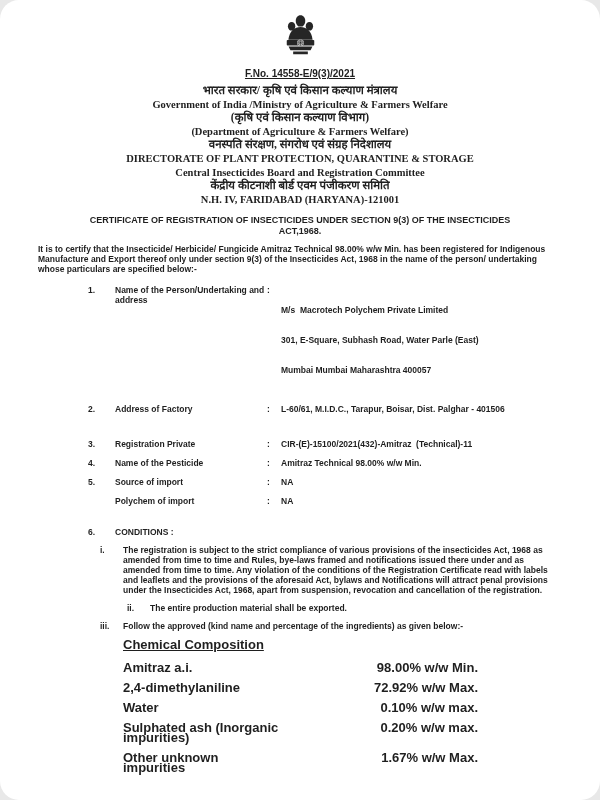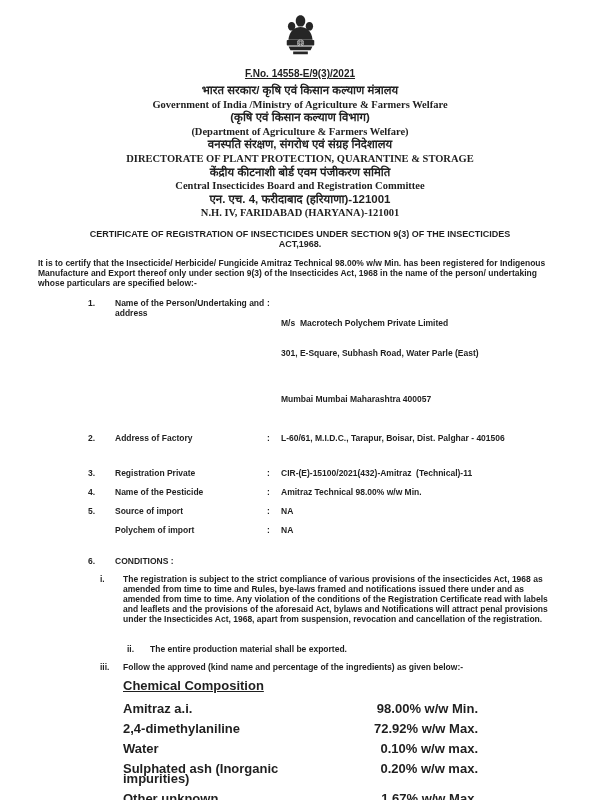--- a/index.html
+++ b/index.html
@@ -1,47 +1,47 @@
 <!DOCTYPE html>
 <html><head>
 <meta charset="utf-8">
 <style>
   html,body{margin:0;padding:0;background:#e8e8e8;}
   .page{
     width:600px;height:800px;margin:0 auto;background:#ffffff;
     color:#1f1f1f;font-family:"Liberation Sans",sans-serif;font-weight:700;
-    overflow:hidden;position:relative;box-sizing:border-box;
+    overflow:hidden;position:relative;box-sizing:border-box;border-radius:19px;
   }
   .emblem-wrap{padding-top:13px;text-align:center;}
   .fno{font-size:10px;margin-top:7px;text-align:center;}
   .fno span{text-decoration:underline;}
   .hdr{line-height:13.6px;text-align:center;}
-  .hdr-hi{font-size:11.5px;font-family:Liberation Sans, sans-serif;}
+  .hdr-hi{font-size:11.5px;font-family:Liberation Serif, serif;}
   .hdr-en{font-size:10.5px;font-family:"Liberation Serif",serif;}
   .cert-title{width:430px;margin:9px auto 0;font-size:9px;line-height:10.5px;text-align:center;}
   .subtitle{margin-top:9px;font-size:9px;text-align:center;}
   .subtitle span{text-decoration:underline;}
   .intro{margin:9px 38px 0 38px;font-size:8.5px;line-height:9.8px;}
   
   .plist{margin:10px 38px 0 88px;font-size:8.5px;line-height:10px;}
   .prow{display:flex;align-items:flex-start;margin-bottom:9px;}
   .p-no{width:27px;flex:none;}
   .p-label{width:152px;flex:none;}
   .p-sep{width:14px;flex:none;text-align:left;}
   .p-val{flex:1;white-space:pre-wrap;}
-  .p-val .gap-line{margin-top:16px;}
+  .p-val .gap-line{margin-top:0;}
   .sp12{height:12px;}
   .sp16{height:16px;}
   
   .cond-head{display:flex;margin:0 38px 0 88px;font-size:8.5px;line-height:10px;}
   .c-no{width:27px;flex:none;}
   .cond-item{display:flex;margin:8px 40px 0 100px;font-size:8.5px;line-height:10px;}
   .ci-no{width:23px;flex:none;}
   .ci-text{flex:1;}
-  .cond-item.big-gap{margin-top:20px;padding-left:27px;}
+  .cond-item.big-gap{margin-top:8px;padding-left:27px;}
   
   .chem{margin:9px 0 0 123px;width:355px;font-size:13px;line-height:10px;}
   .chem-title{text-decoration:underline;margin-bottom:13px;}
   .chem-row{display:flex;justify-content:space-between;margin-bottom:10px;}
   .chem-name{max-width:160px;}
   .chem-val{text-align:right;flex:none;}
 </style>
 </head>
 <body>
 
@@ -70,23 +70,22 @@
 
   <div class="fno"><span>F.No. 14558-E/9(3)/2021</span></div>
 
   <div style="margin-top:5px;">
     <div class="hdr hdr-hi">भारत सरकार/ कृषि एवं किसान कल्याण मंत्रालय</div>
     <div class="hdr hdr-en">Government of India /Ministry of Agriculture &amp; Farmers Welfare</div>
     <div class="hdr hdr-hi">(कृषि एवं किसान कल्याण विभाग)</div>
     <div class="hdr hdr-en">(Department of Agriculture  &amp; Farmers Welfare)</div>
     <div class="hdr hdr-hi">वनस्पति संरक्षण, संगरोध एवं संग्रह निदेशालय</div>
     <div class="hdr hdr-en">DIRECTORATE OF PLANT PROTECTION, QUARANTINE &amp; STORAGE</div>
+    <div class="hdr hdr-en">Central Insecticides Board and Registration Committee</div>
     <div class="hdr hdr-hi">केंद्रीय कीटनाशी बोर्ड एवम पंजीकरण समिति</div>
-    <div class="hdr hdr-en">Central Insecticides Board and Registration Committee</div>
-    <div class="hdr hdr-hi">एन. एच. 4, फरीदाबाद (हरियाणा)-121001</div>
     <div class="hdr hdr-en">N.H. IV, FARIDABAD (HARYANA)-121001</div>
   </div>
 
   <div class="cert-title">CERTIFICATE OF REGISTRATION OF INSECTICIDES UNDER SECTION 9(3) OF THE INSECTICIDES ACT,1968.</div>
 
   <div class="intro">It is to certify that the Insecticide/ Herbicide/ Fungicide Amitraz Technical 98.00% w/w Min. has been registered for Indigenous Manufacture and Export thereof only under section 9(3) of the Insecticides Act, 1968 in the name of the person/ undertaking whose particulars are specified below:-</div>
 
   <div class="plist">
 
     <div class="prow">

